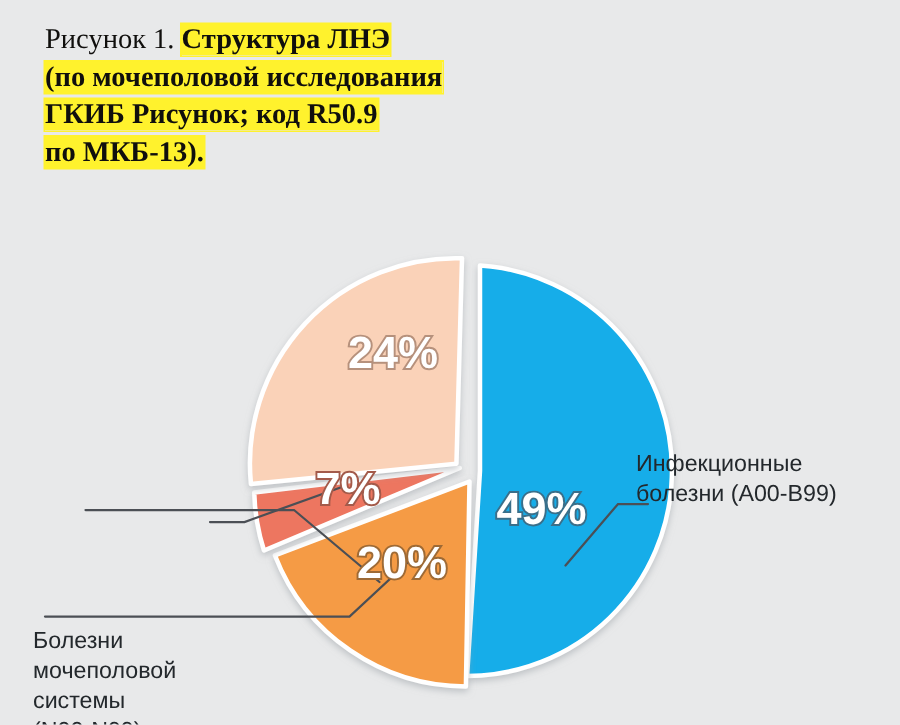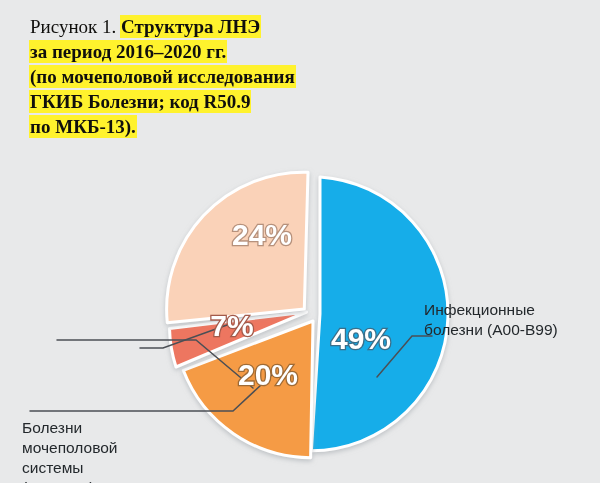--- a/index.html
+++ b/index.html
@@ -84,23 +84,22 @@
     width: 160px;
   }
 </style>
 </head>
 <body>
 
 <div id="figure-root">
 
   <div id="caption">
     <span class="cap-line"><span class="plain">Рисунок 1. </span><span class="hl">Структура ЛНЭ</span></span>
-    <span class="cap-line"><span class="hl">за период 2016–2020 гг.</span></span>
     <span class="cap-line"><span class="hl">(по мочеполовой исследования</span></span>
-    <span class="cap-line"><span class="hl">ГКИБ Болезни; код R50.9</span></span>
+    <span class="cap-line"><span class="hl">ГКИБ Рисунок; код R50.9</span></span>
     <span class="cap-line"><span class="hl">по МКБ-13).</span></span>
   </div>
 
   <div id="chart-area">
 
     <svg id="pie-svg" width="600" height="343" viewBox="0 0 600 343">
       <defs>
         <filter id="sliceShadow" x="-25%" y="-25%" width="150%" height="150%">
           <feDropShadow dx="0" dy="2" stdDeviation="2.6" flood-color="#9aa0a6" flood-opacity="0.55"></feDropShadow>
         </filter>

